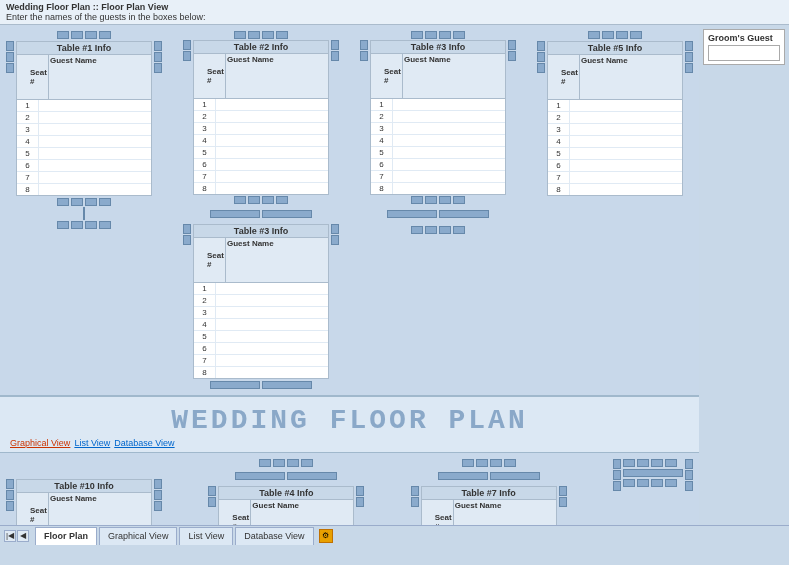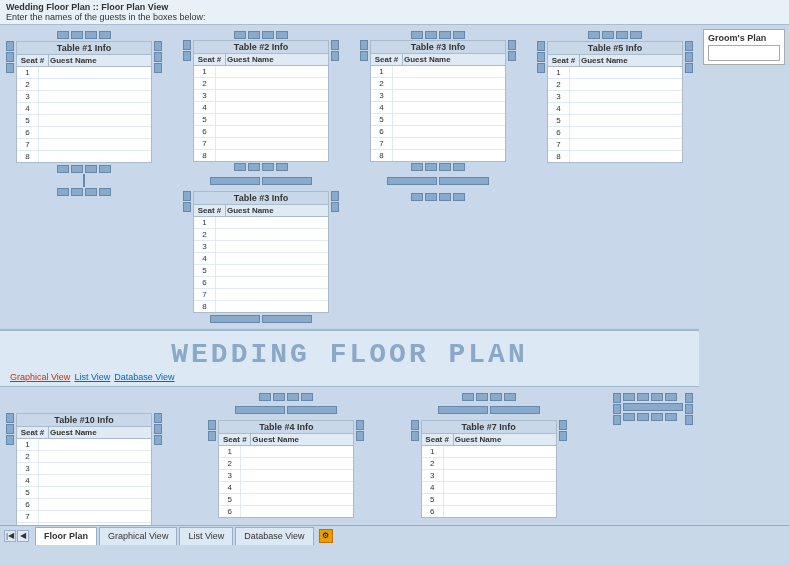--- a/index.html
+++ b/index.html
@@ -133,24 +133,24 @@
     }
     .table-col-header {
       display: flex;
       border-bottom: 1px solid #aabbcc;
       background: #e0eaf4;
     }
     .col-seat {
       width: 32px;
       font-size: 8px;
       font-weight: bold;
-      padding: 1px;
+      padding: 13px;
       border-right: 1px solid #aabbcc;
       color: #333;
-      text-align: center;
+      text-align: left;
     }
     .col-guest {
       flex: 1;
       font-size: 8px;
       font-weight: bold;
       padding: 1px;
       color: #333;
     }
     .table-row {
       display: flex;
@@ -849,21 +849,21 @@
             </div>
           </div>
 
         </div>
       </div>
 
     </div>
 
     <div class="right-panel">
       <div class="name-box">
-        <span class="name-label">Groom's Plan</span>
+        <span class="name-label">Groom's Guest</span>
         <input type="text" style="width: 100%; border: 1px solid rgb(170, 170, 170); height: 16px; font-size: 9px;">
       </div>
     </div>
 
   </div>
 
   <div class="tab-bar">
     <div class="tab-nav">
       <div class="tab-nav-btn">|◀</div>
       <div class="tab-nav-btn">◀</div>

